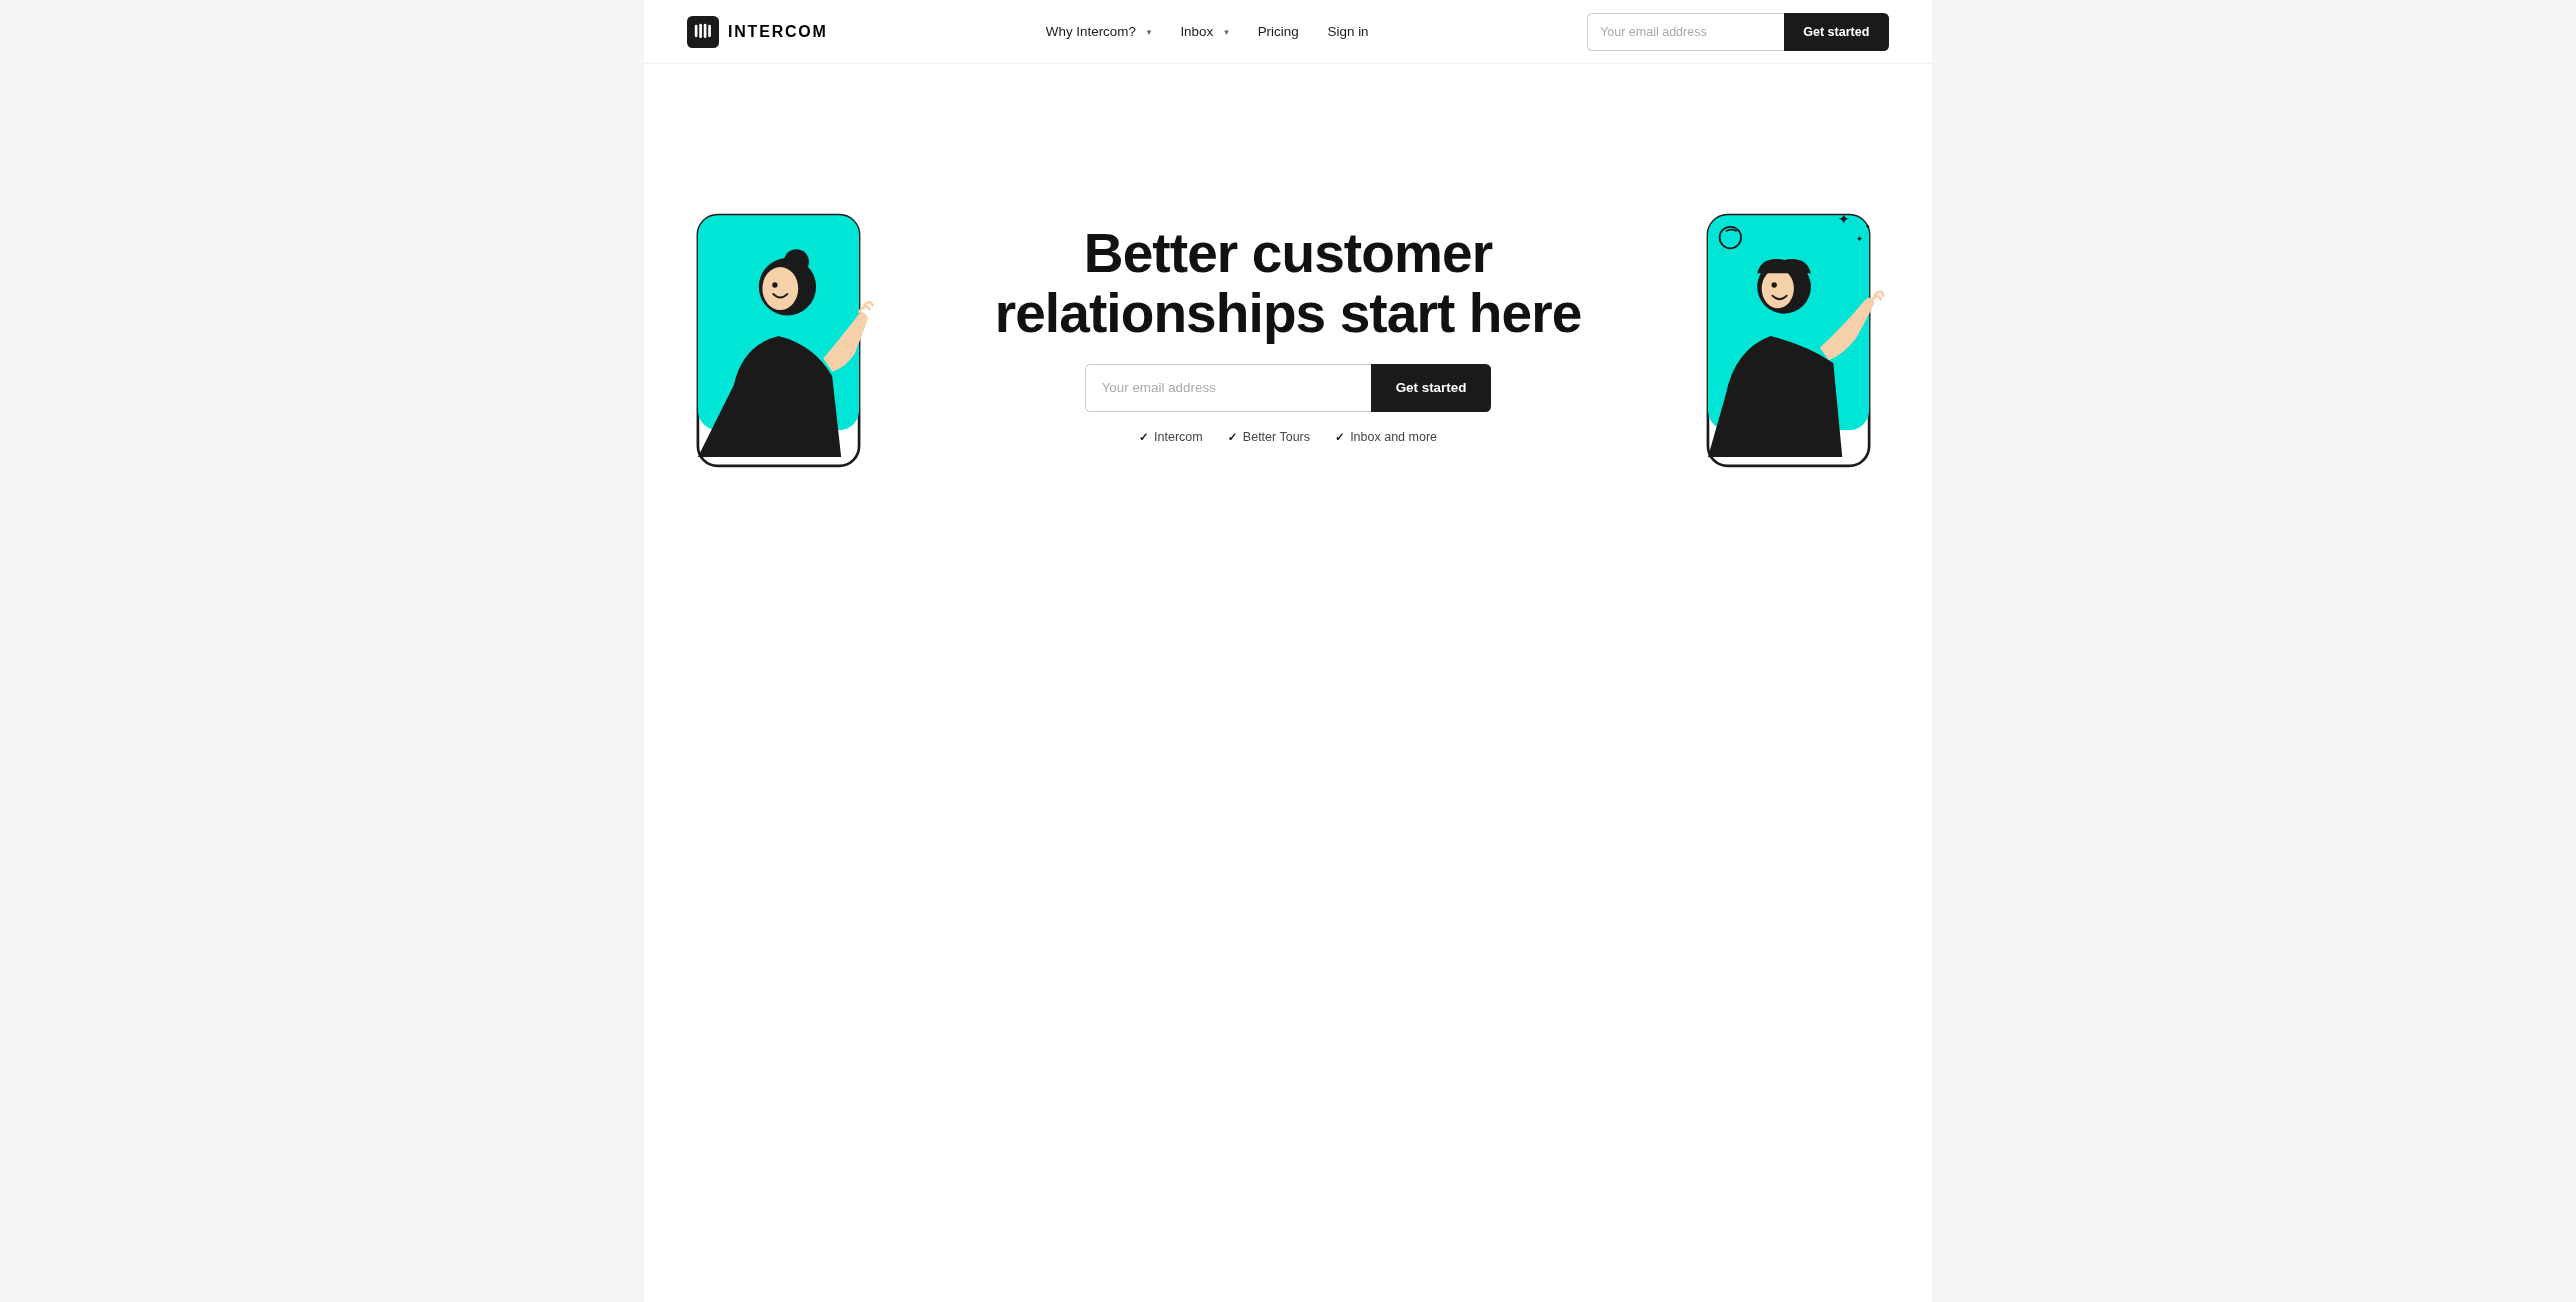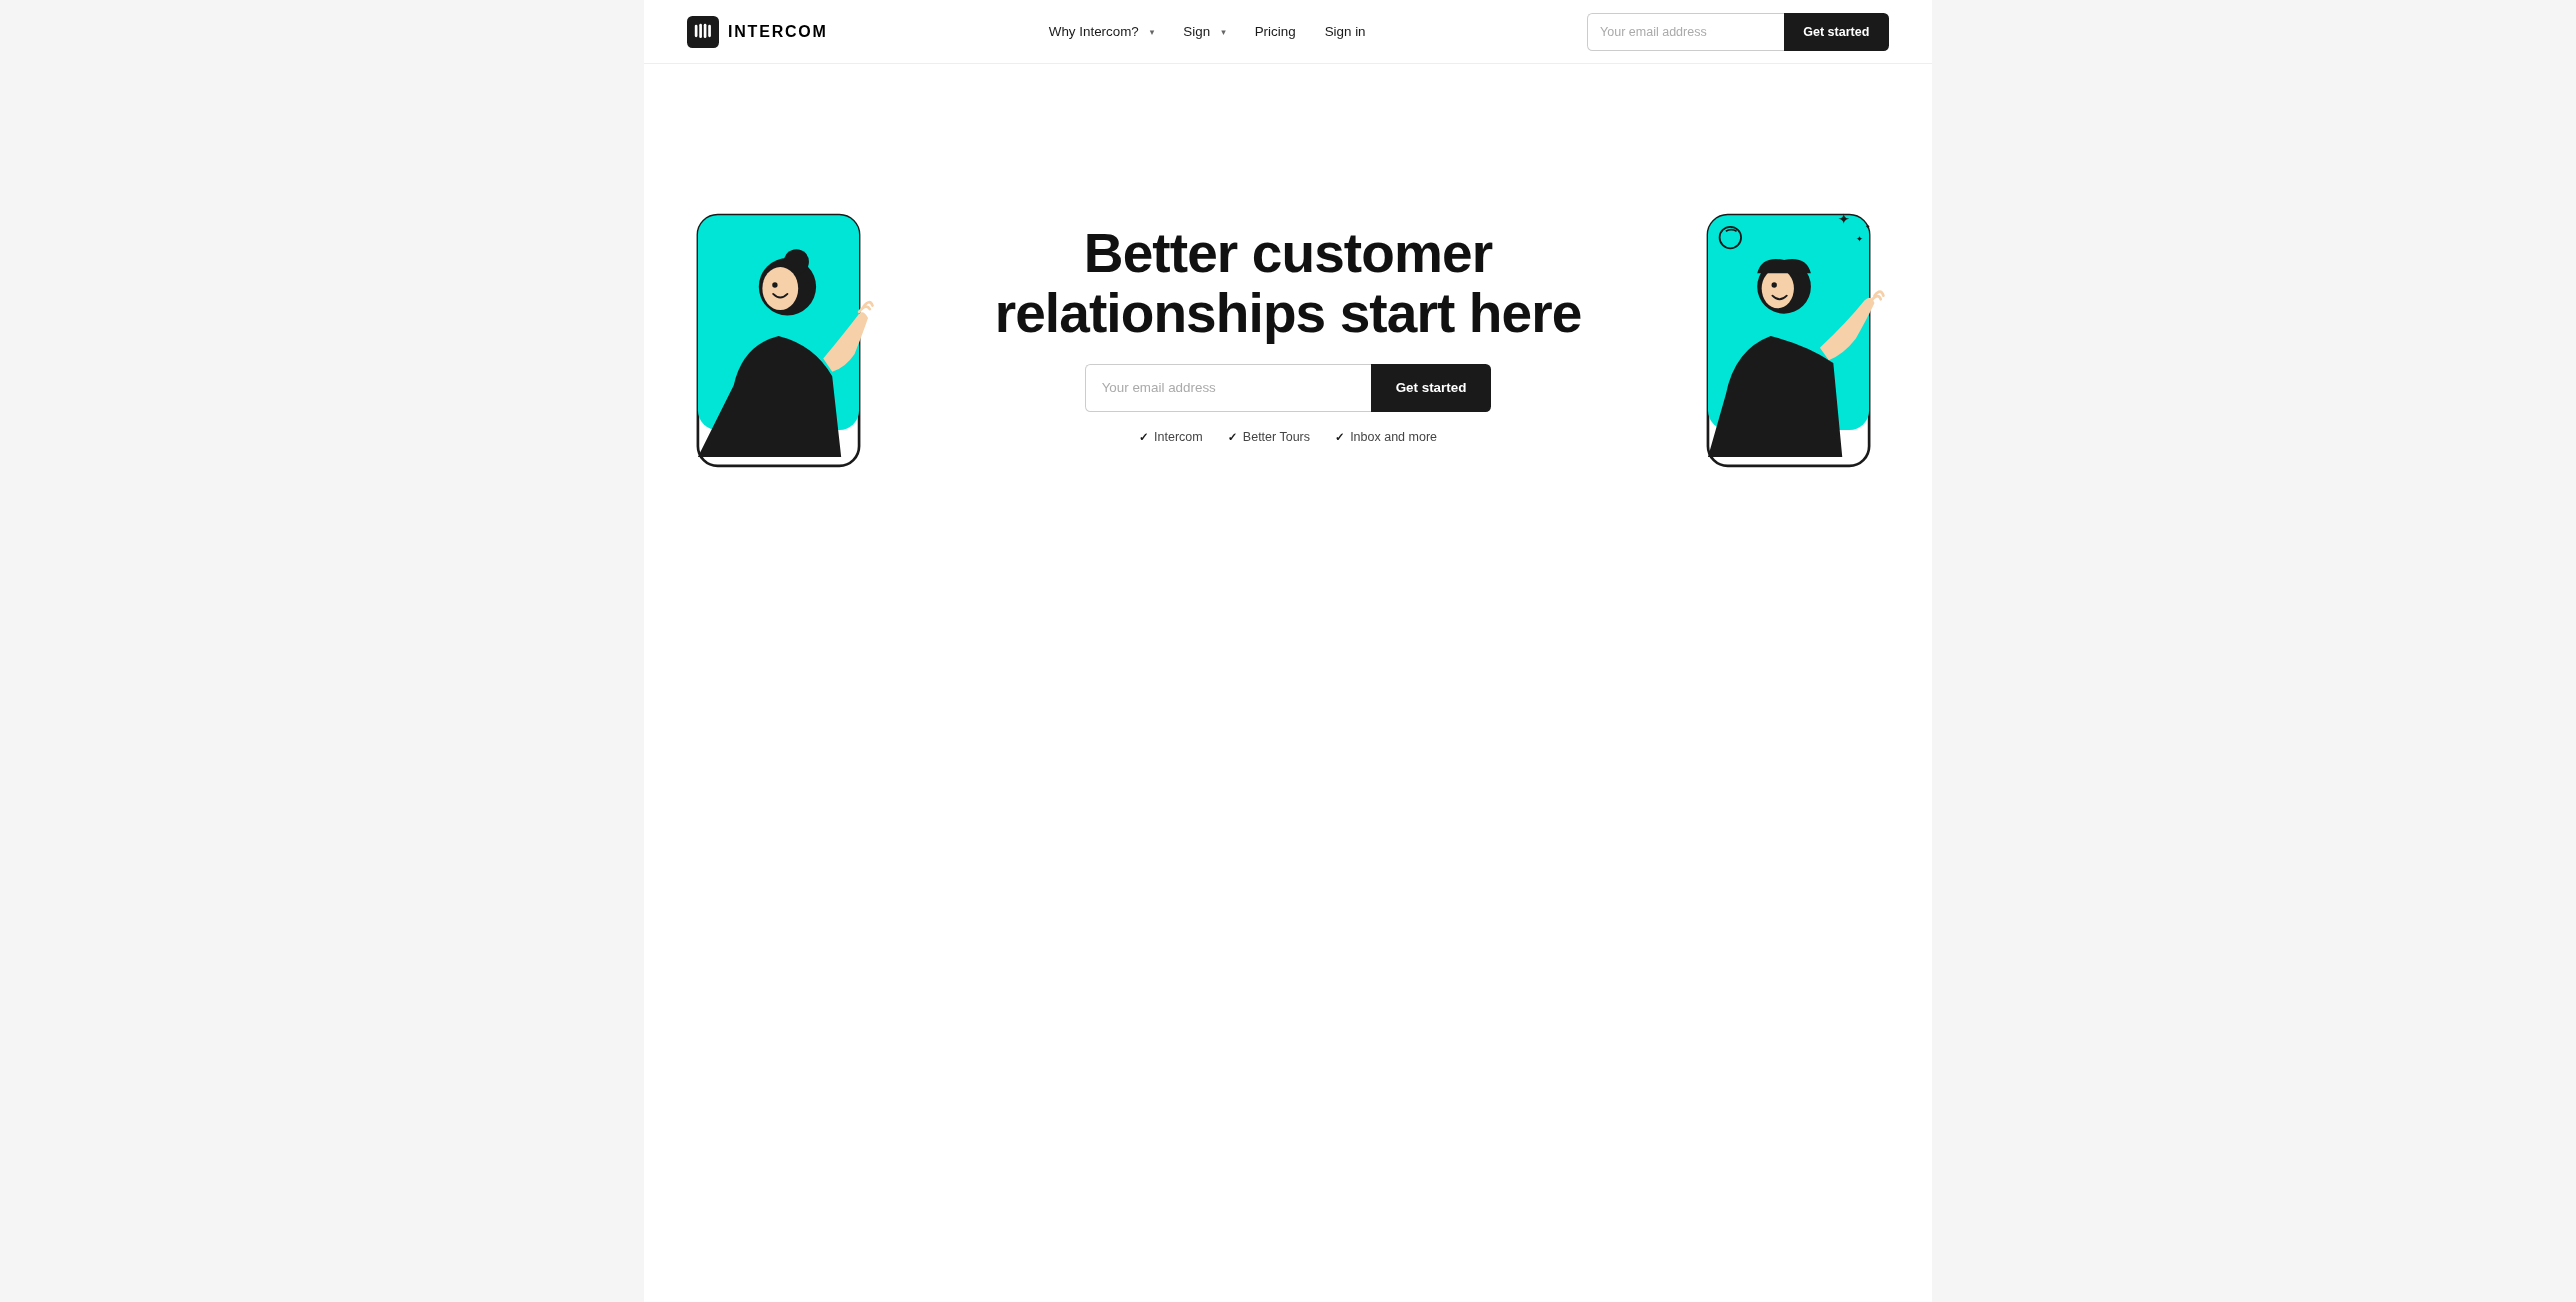--- a/index.html
+++ b/index.html
@@ -250,21 +250,21 @@
       </div>
       <span class="logo-text">INTERCOM</span>
     </div>
 
     <div class="navbar-center">
       <span class="nav-link">
         <span>Why Intercom?</span>
         <span class="chevron">▾</span>
       </span>
       <span class="nav-link">
-        <span>Sign</span>
+        <span>Inbox</span>
         <span class="chevron">▾</span>
       </span>
       <span class="nav-link">
         <span>Pricing</span>
       </span>
       <span class="nav-link">
         <span>Sign in</span>
       </span>
     </div>
 

